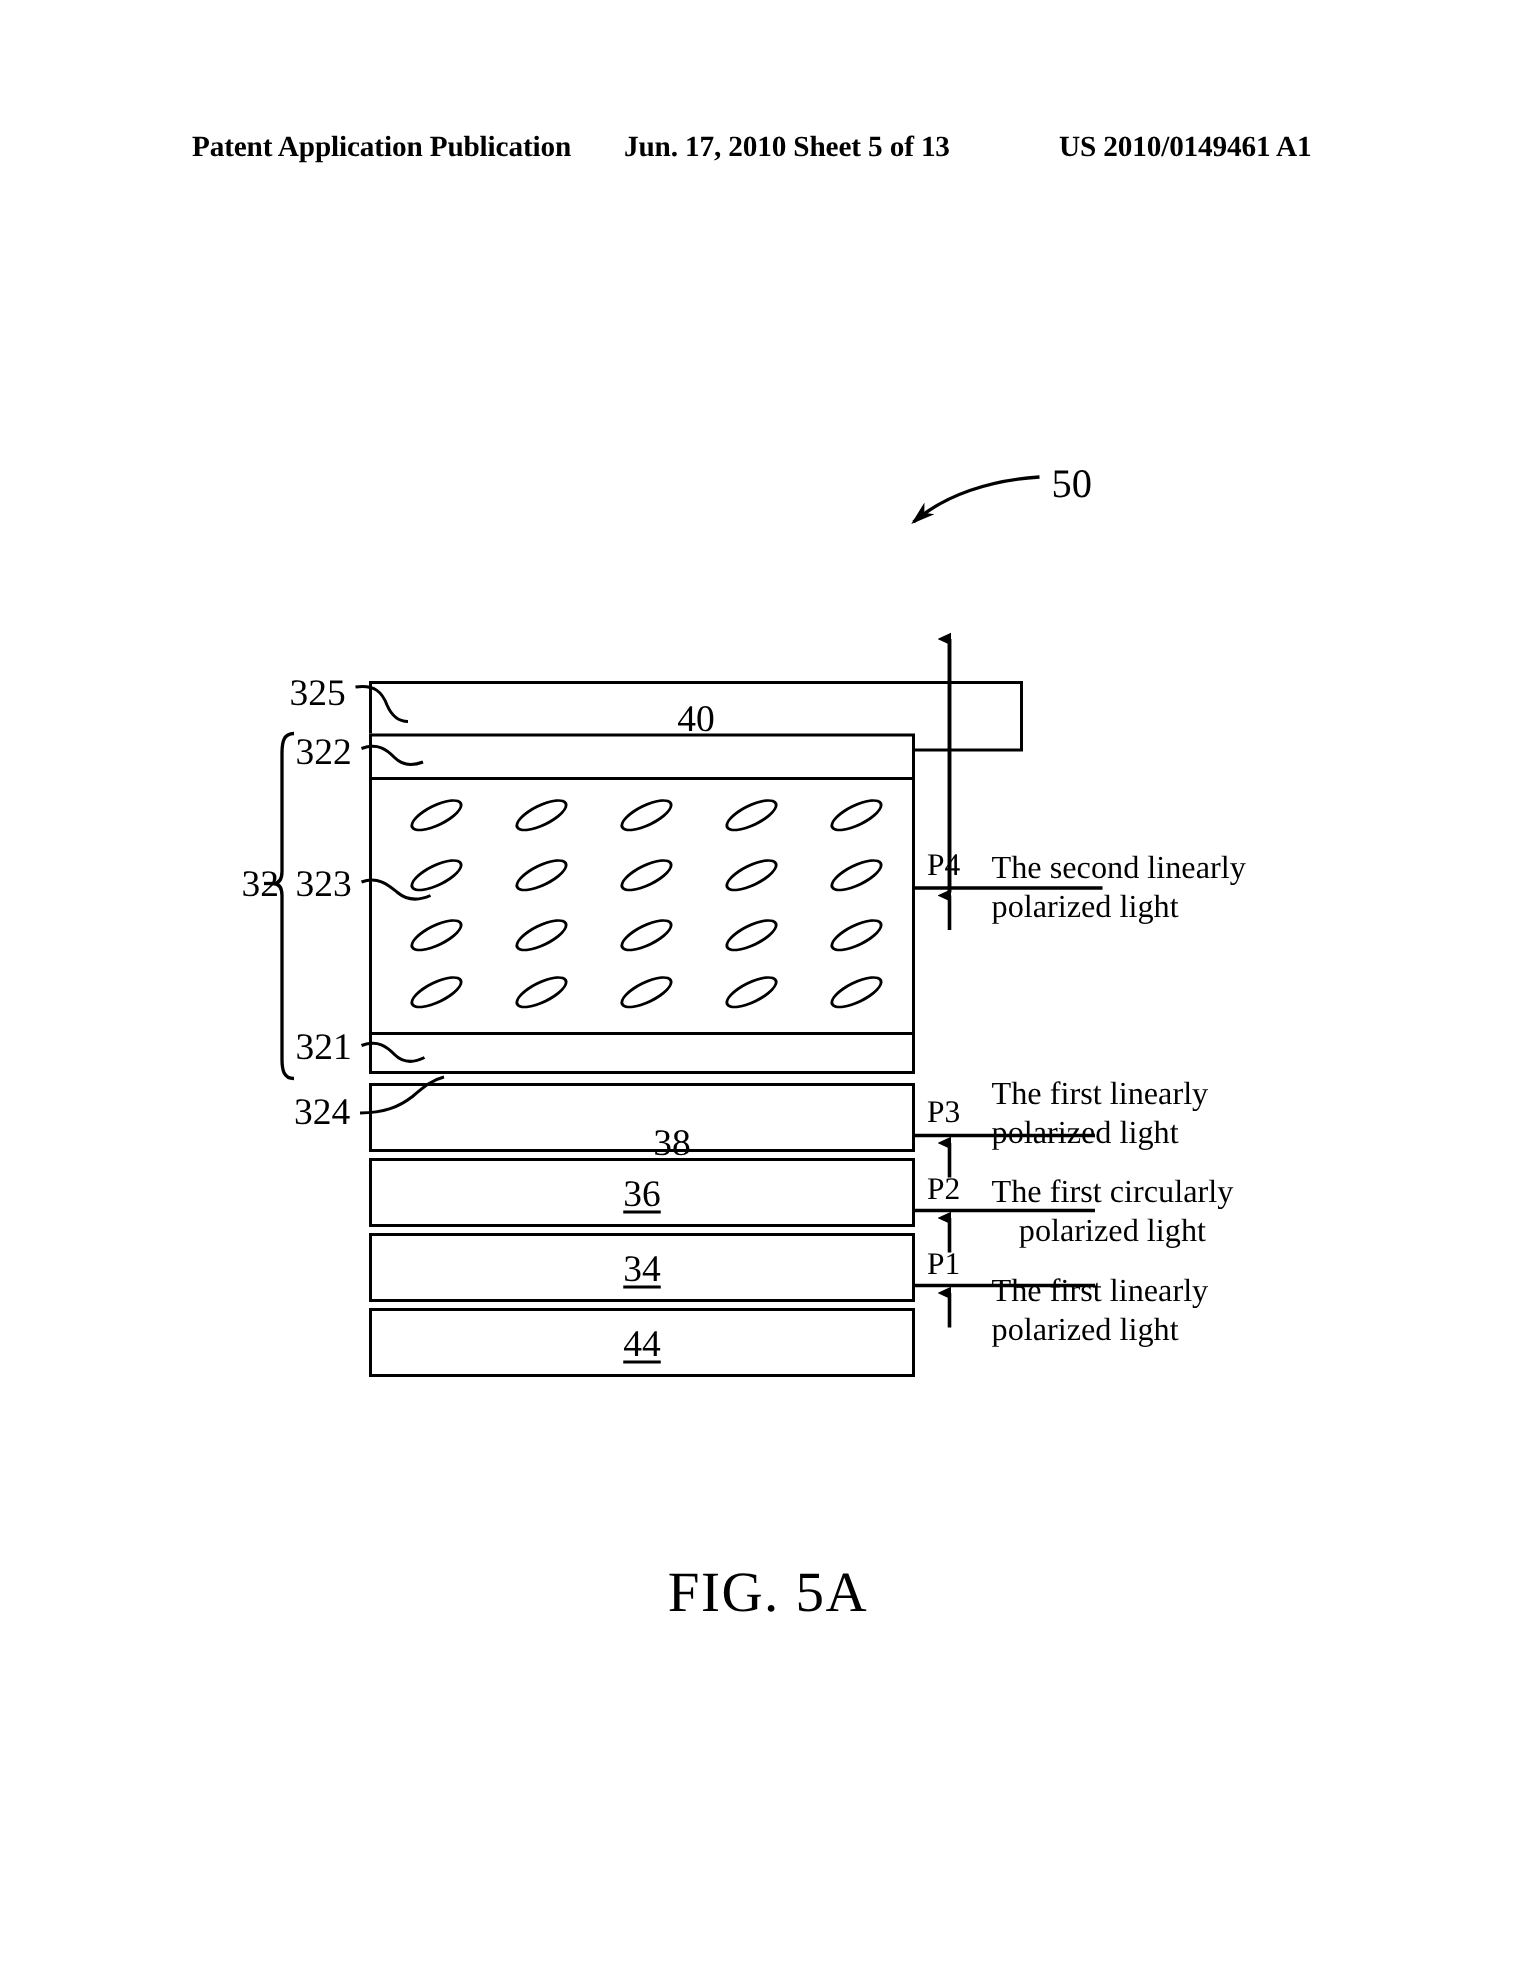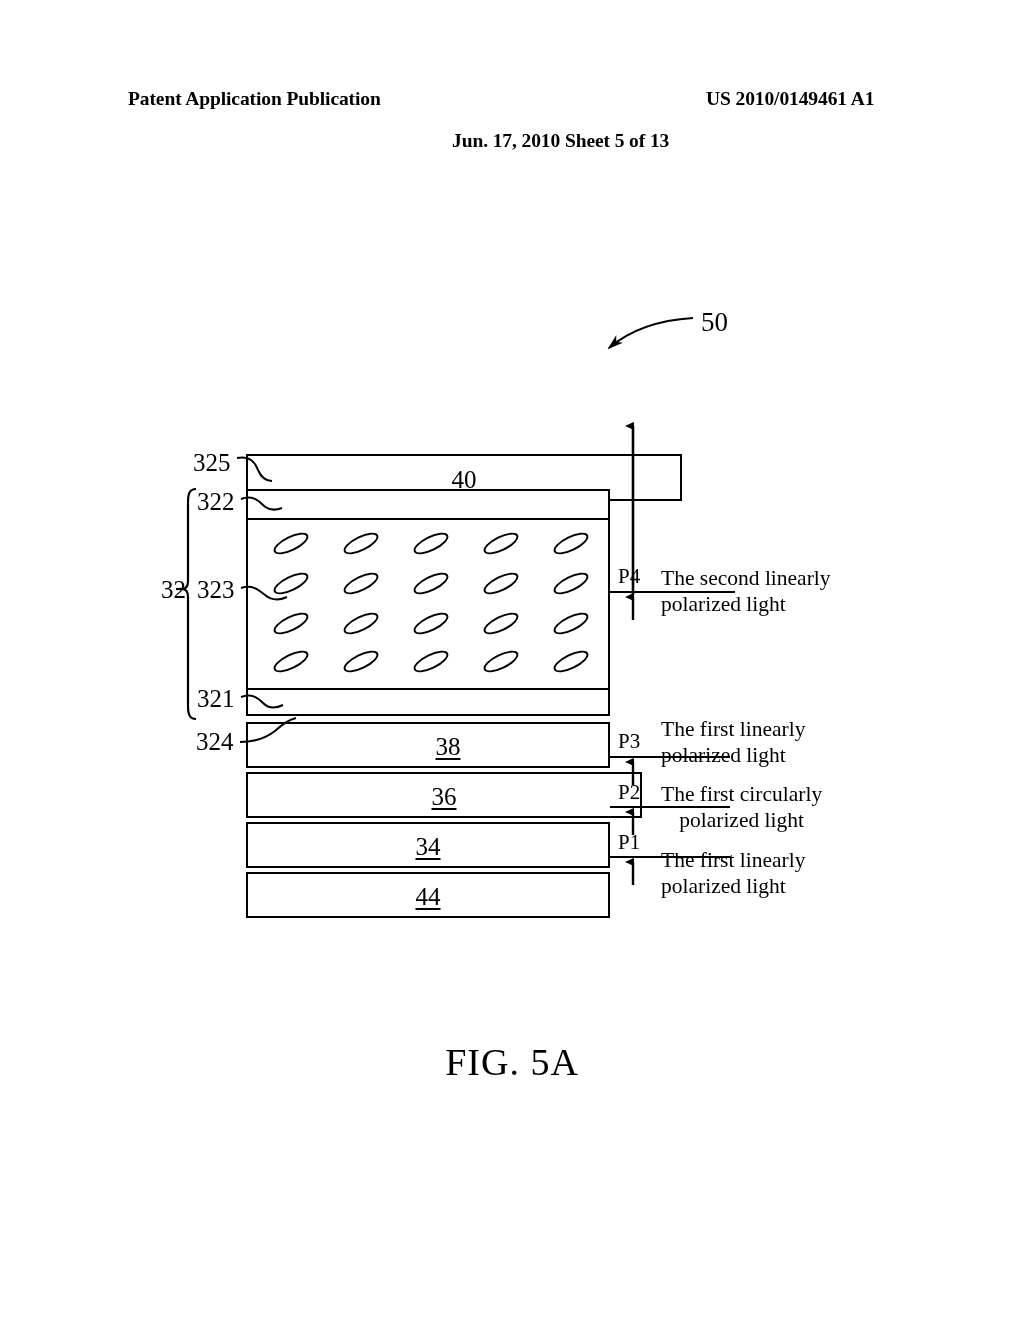--- a/index.html
+++ b/index.html
@@ -5,21 +5,21 @@
   html,body{margin:0;padding:0;background:#ffffff;}
   body{width:1024px;height:1320px;position:relative;overflow:hidden;
        font-family:"Liberation Serif","DejaVu Serif",serif;color:#000;}
 
   
   #header{position:absolute;left:0;top:88px;width:1024px;height:26px;}
   #header .hdr-inner{position:relative;width:1024px;height:26px;}
   .hdr-text{position:absolute;font-family:"Liberation Serif","DejaVu Serif",serif;
             font-weight:bold;font-size:19.5px;letter-spacing:-0.1px;white-space:nowrap;top:0;}
   #hdr-pub{left:128px;}
-  #hdr-date{left:452px;margin-top:42px;}
+  #hdr-date{left:416px;}
   #hdr-num{left:706px;}
 
   
   #figure{position:absolute;left:0;top:0;width:1024px;height:1320px;}
 
   
   .layer{position:absolute;box-sizing:border-box;border:2.2px solid #000;background:#fff;}
   .layer-num{position:absolute;left:0;width:100%;text-align:center;
              font-size:25px;line-height:1;text-decoration:underline;
              text-underline-offset:3px;}
@@ -86,24 +86,24 @@
     <div class="lc" style="left:304px;top:125px;width:38px;height:15px;"></div>
 
     <div class="lc" style="left:24px;top:163px;width:38px;height:15px;"></div>
     <div class="lc" style="left:94px;top:163px;width:38px;height:15px;"></div>
     <div class="lc" style="left:164px;top:163px;width:38px;height:15px;"></div>
     <div class="lc" style="left:234px;top:163px;width:38px;height:15px;"></div>
     <div class="lc" style="left:304px;top:163px;width:38px;height:15px;"></div>
   </div>
 
   <div class="layer" style="left:246px;top:722px;width:364px;height:46px;">
-    <span class="layer-num" style="top:10px;padding-left:20px;">38</span>
-  </div>
-
-  <div class="layer" style="left:246px;top:772px;width:396px;height:46px;">
+    <span class="layer-num" style="top:26px;padding-left:20px;">38</span>
+  </div>
+
+  <div class="layer" style="left:246px;top:772px;width:364px;height:46px;">
     <span class="layer-num" style="top:10px;">36</span>
   </div>
 
   <div class="layer" style="left:246px;top:822px;width:364px;height:46px;">
     <span class="layer-num" style="top:10px;">34</span>
   </div>
 
   <div class="layer" style="left:246px;top:872px;width:364px;height:46px;">
     <span class="layer-num" style="top:10px;">44</span>
   </div>

